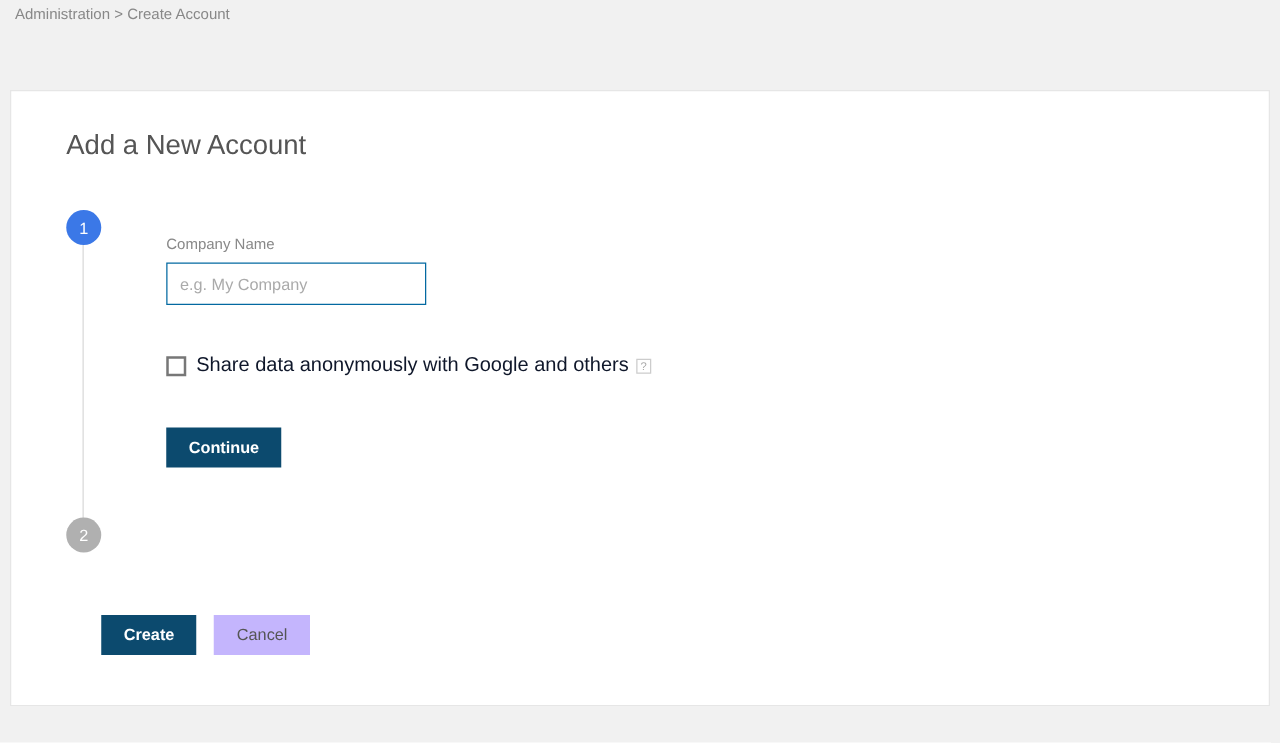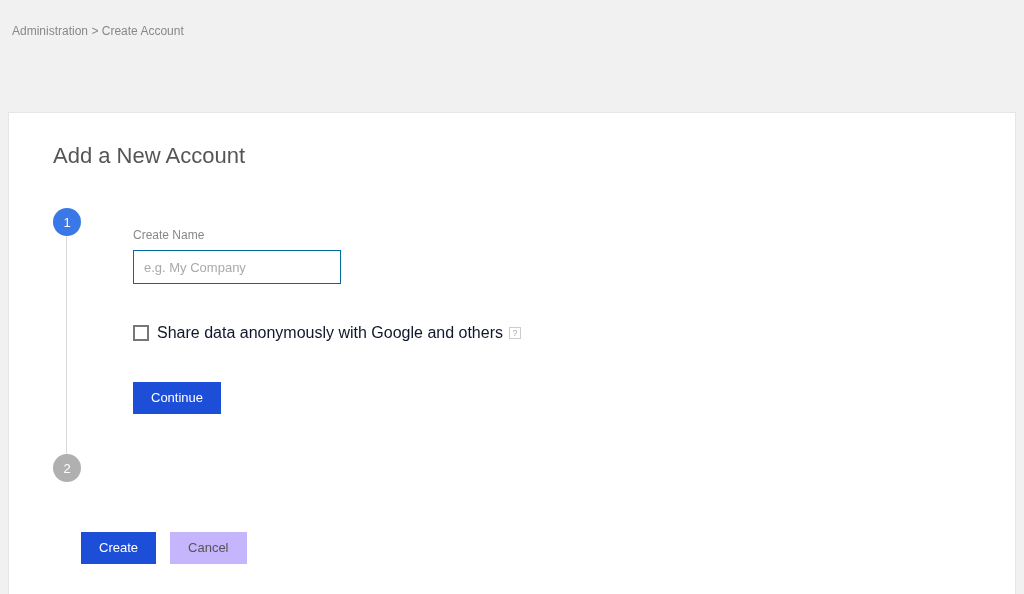--- a/index.html
+++ b/index.html
@@ -8,21 +8,21 @@
       box-sizing: border-box;
     }
     body {
       font-family: Arial, Helvetica, sans-serif;
       background: #f1f1f1;
       width: 1024px;
       height: 594px;
       overflow: hidden;
     }
     .breadcrumb {
-      padding: 24px 12px;
+      padding: 4px 12px;
       font-size: 12px;
       color: #888;
     }
     .breadcrumb a {
       color: #888;
       text-decoration: none;
     }
     .main-card {
       background: #fff;
       margin: 50px 8px 8px 8px;
@@ -136,22 +136,23 @@
       display: inline-block;
       border: none;
       padding: 0 18px;
       height: 32px;
       font-size: 13px;
       cursor: pointer;
       text-align: center;
       line-height: 32px;
     }
     .btn-primary-light {
-      background: #1d4ed8;
+      background: #0c4a6e;
       color: #fff;
+      font-weight: bold;
     }
     .btn-grey {
       background: #c4b5fd;
       color: #555;
     }
     .button-row {
       margin-top: 50px;
       margin-left: 28px;
       display: flex;
       gap: 14px;
@@ -170,21 +171,21 @@
 </div>
 
 <div class="main-card">
   <h1 class="page-title">Add a New Account</h1>
 
   <div class="step">
     <div class="connector"></div>
     <div class="step-marker active">1</div>
     <div>
       <div class="step-body">
-        <label class="field-label">Create Name</label>
+        <label class="field-label">Company Name</label>
         <input type="text" class="text-input" placeholder="e.g. My Company" style="">
         <div class="checkbox-row">
           <span class="checkbox"></span>
           <span class="checkbox-label">Share data anonymously with Google and others</span>
           <span class="help-icon">?</span>
         </div>
         <button class="btn btn-primary-light">Continue</button>
       </div>
     </div>
   </div>

